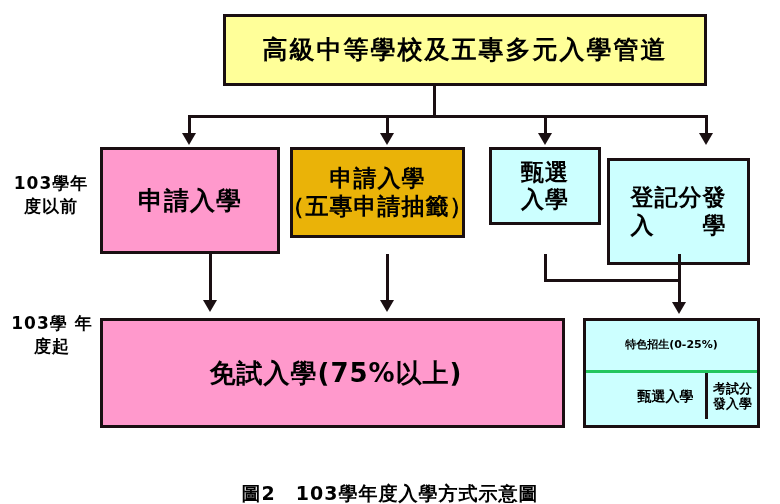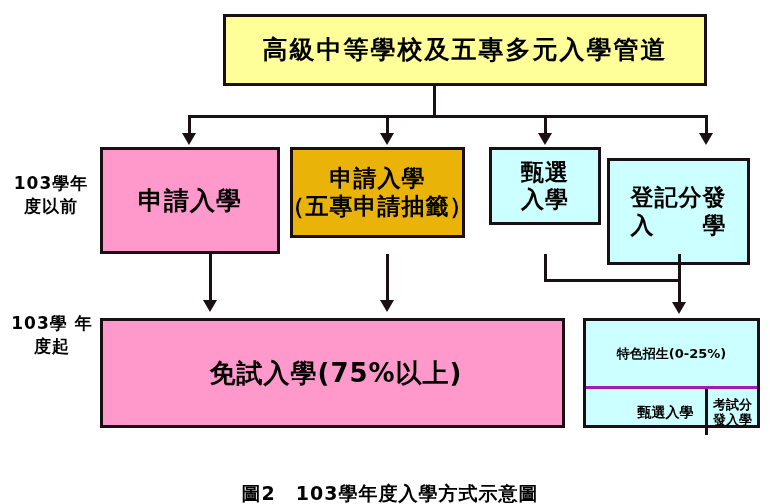--- a/index.html
+++ b/index.html
@@ -74,28 +74,28 @@
   }
 
   #box-tese {
     left: 583px; top: 318px; width: 177px; height: 110px;
     background: #ccffff;
     padding: 0;
     display: block;
   }
   #tese-head {
     box-sizing: border-box;
-    height: 68px;
+    height: 52px;
     display: flex;
     align-items: center;
     justify-content: center;
-    font-size: 13px;
+    font-size: 11px;
     font-weight: bold;
     letter-spacing: 0px;
-    border-bottom: 3px solid #a21caf;
+    border-bottom: 3px solid #22c55e;
   }
   #tese-cells {
     display: flex;
     height: 46px;
     padding-left: 40px;
   }
   .tese-cell {
     box-sizing: border-box;
     display: flex;
     align-items: center;

